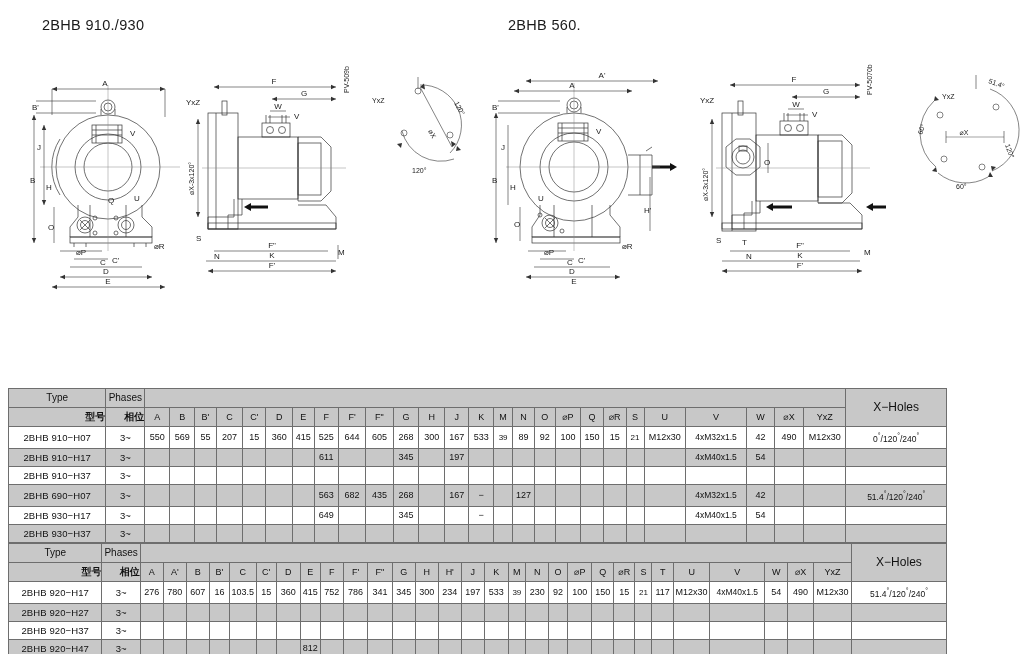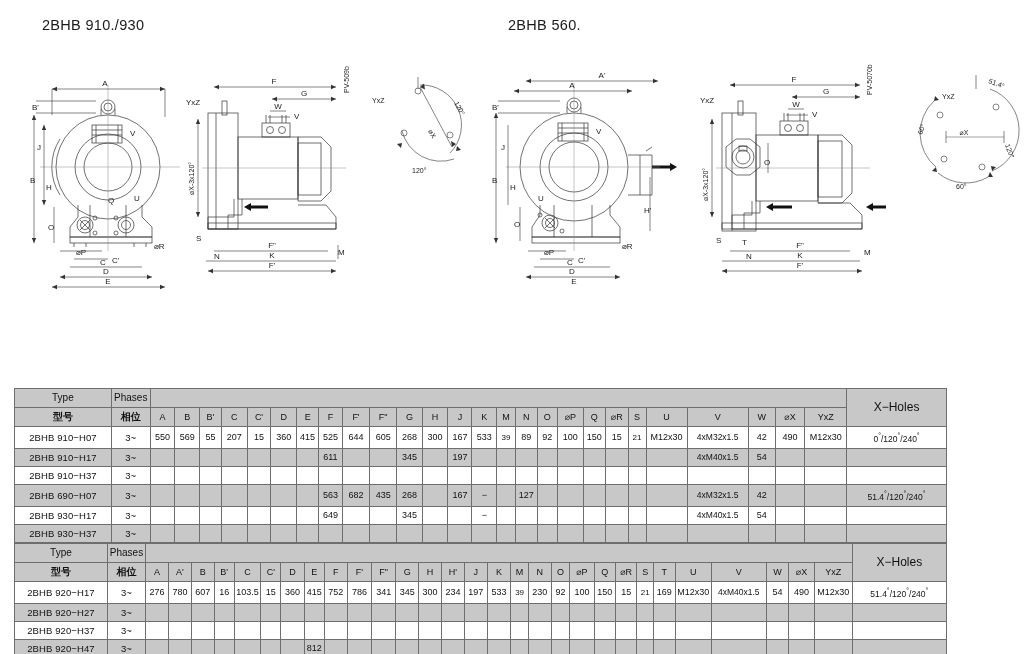--- a/index.html
+++ b/index.html
@@ -23,21 +23,21 @@
   }
   #title-910{left:42px;top:17px;}
   #title-920{left:508px;top:17px;}
 
   
   .drawings{position:absolute;left:0;top:55px;width:1034px;height:275px;}
   .panel{position:absolute;top:0;height:275px;}
   .dwg{position:absolute;left:0;top:0;}
 
   
-  .tbl-wrap{position:absolute;left:14px;}
+  .tbl-wrap{position:absolute;left:8px;}
   #tbl1-wrap{top:388px;}
   #tbl2-wrap{top:543px;}
 
   table.spec{
     border-collapse:collapse;
     table-layout:fixed;
     background:#ffffff;
     border:1px solid #4a4a4a;
   }
   table.spec th, table.spec td{
@@ -49,21 +49,21 @@
     padding:0;
     height:17px;
     line-height:17px;
     white-space:nowrap;
     overflow:hidden;
     color:#111;
     font-weight:normal;
   }
   table.spec th{background:#c8c8c8;}
   table.spec th.hdr-type{font-size:10px;height:18px;line-height:18px;}
-  table.spec th.hdr-cn{font-size:10px;font-weight:bold;height:18px;line-height:18px;}
+  table.spec th.hdr-cn{font-size:10px;font-weight:bold;height:18px;line-height:18px;text-align:right;}
   table.spec th.hdr-xholes{font-size:12px;}
   table.spec th.blank-top{background:#c8c8c8;border-bottom:1px solid #6e6e6e;}
 
   table.spec tbody tr.row-odd td{background:#ffffff;}
   table.spec tbody tr.row-even td{background:#c8c8c8;}
   table.spec td.c-type{text-align:center;font-size:9.5px;letter-spacing:.1px;}
   table.spec td.c-phase{font-size:9.5px;}
   table.spec td.c-xh{font-size:8.5px;}
   table.spec td.c-v{font-size:8.5px;}
   table.spec td.narrow{font-size:8px;}
@@ -788,21 +788,21 @@
             <td>234</td>
             <td>197</td>
             <td>533</td>
             <td class="narrow">39</td>
             <td>230</td>
             <td>92</td>
             <td>100</td>
             <td>150</td>
             <td>15</td>
             <td class="narrow">21</td>
-            <td>169</td>
+            <td>117</td>
             <td>M12x30</td>
             <td class="c-v">4xM40x1.5</td>
             <td>54</td>
             <td>490</td>
             <td>M12x30</td>
             <td class="c-xh">51.4<sup class="deg">°</sup>/120<sup class="deg">°</sup>/240<sup class="deg">°</sup></td>
           </tr>
           <tr class="row-even">
             <td class="c-type">2BHB 920−H27</td>
             <td class="c-phase">3~</td>

